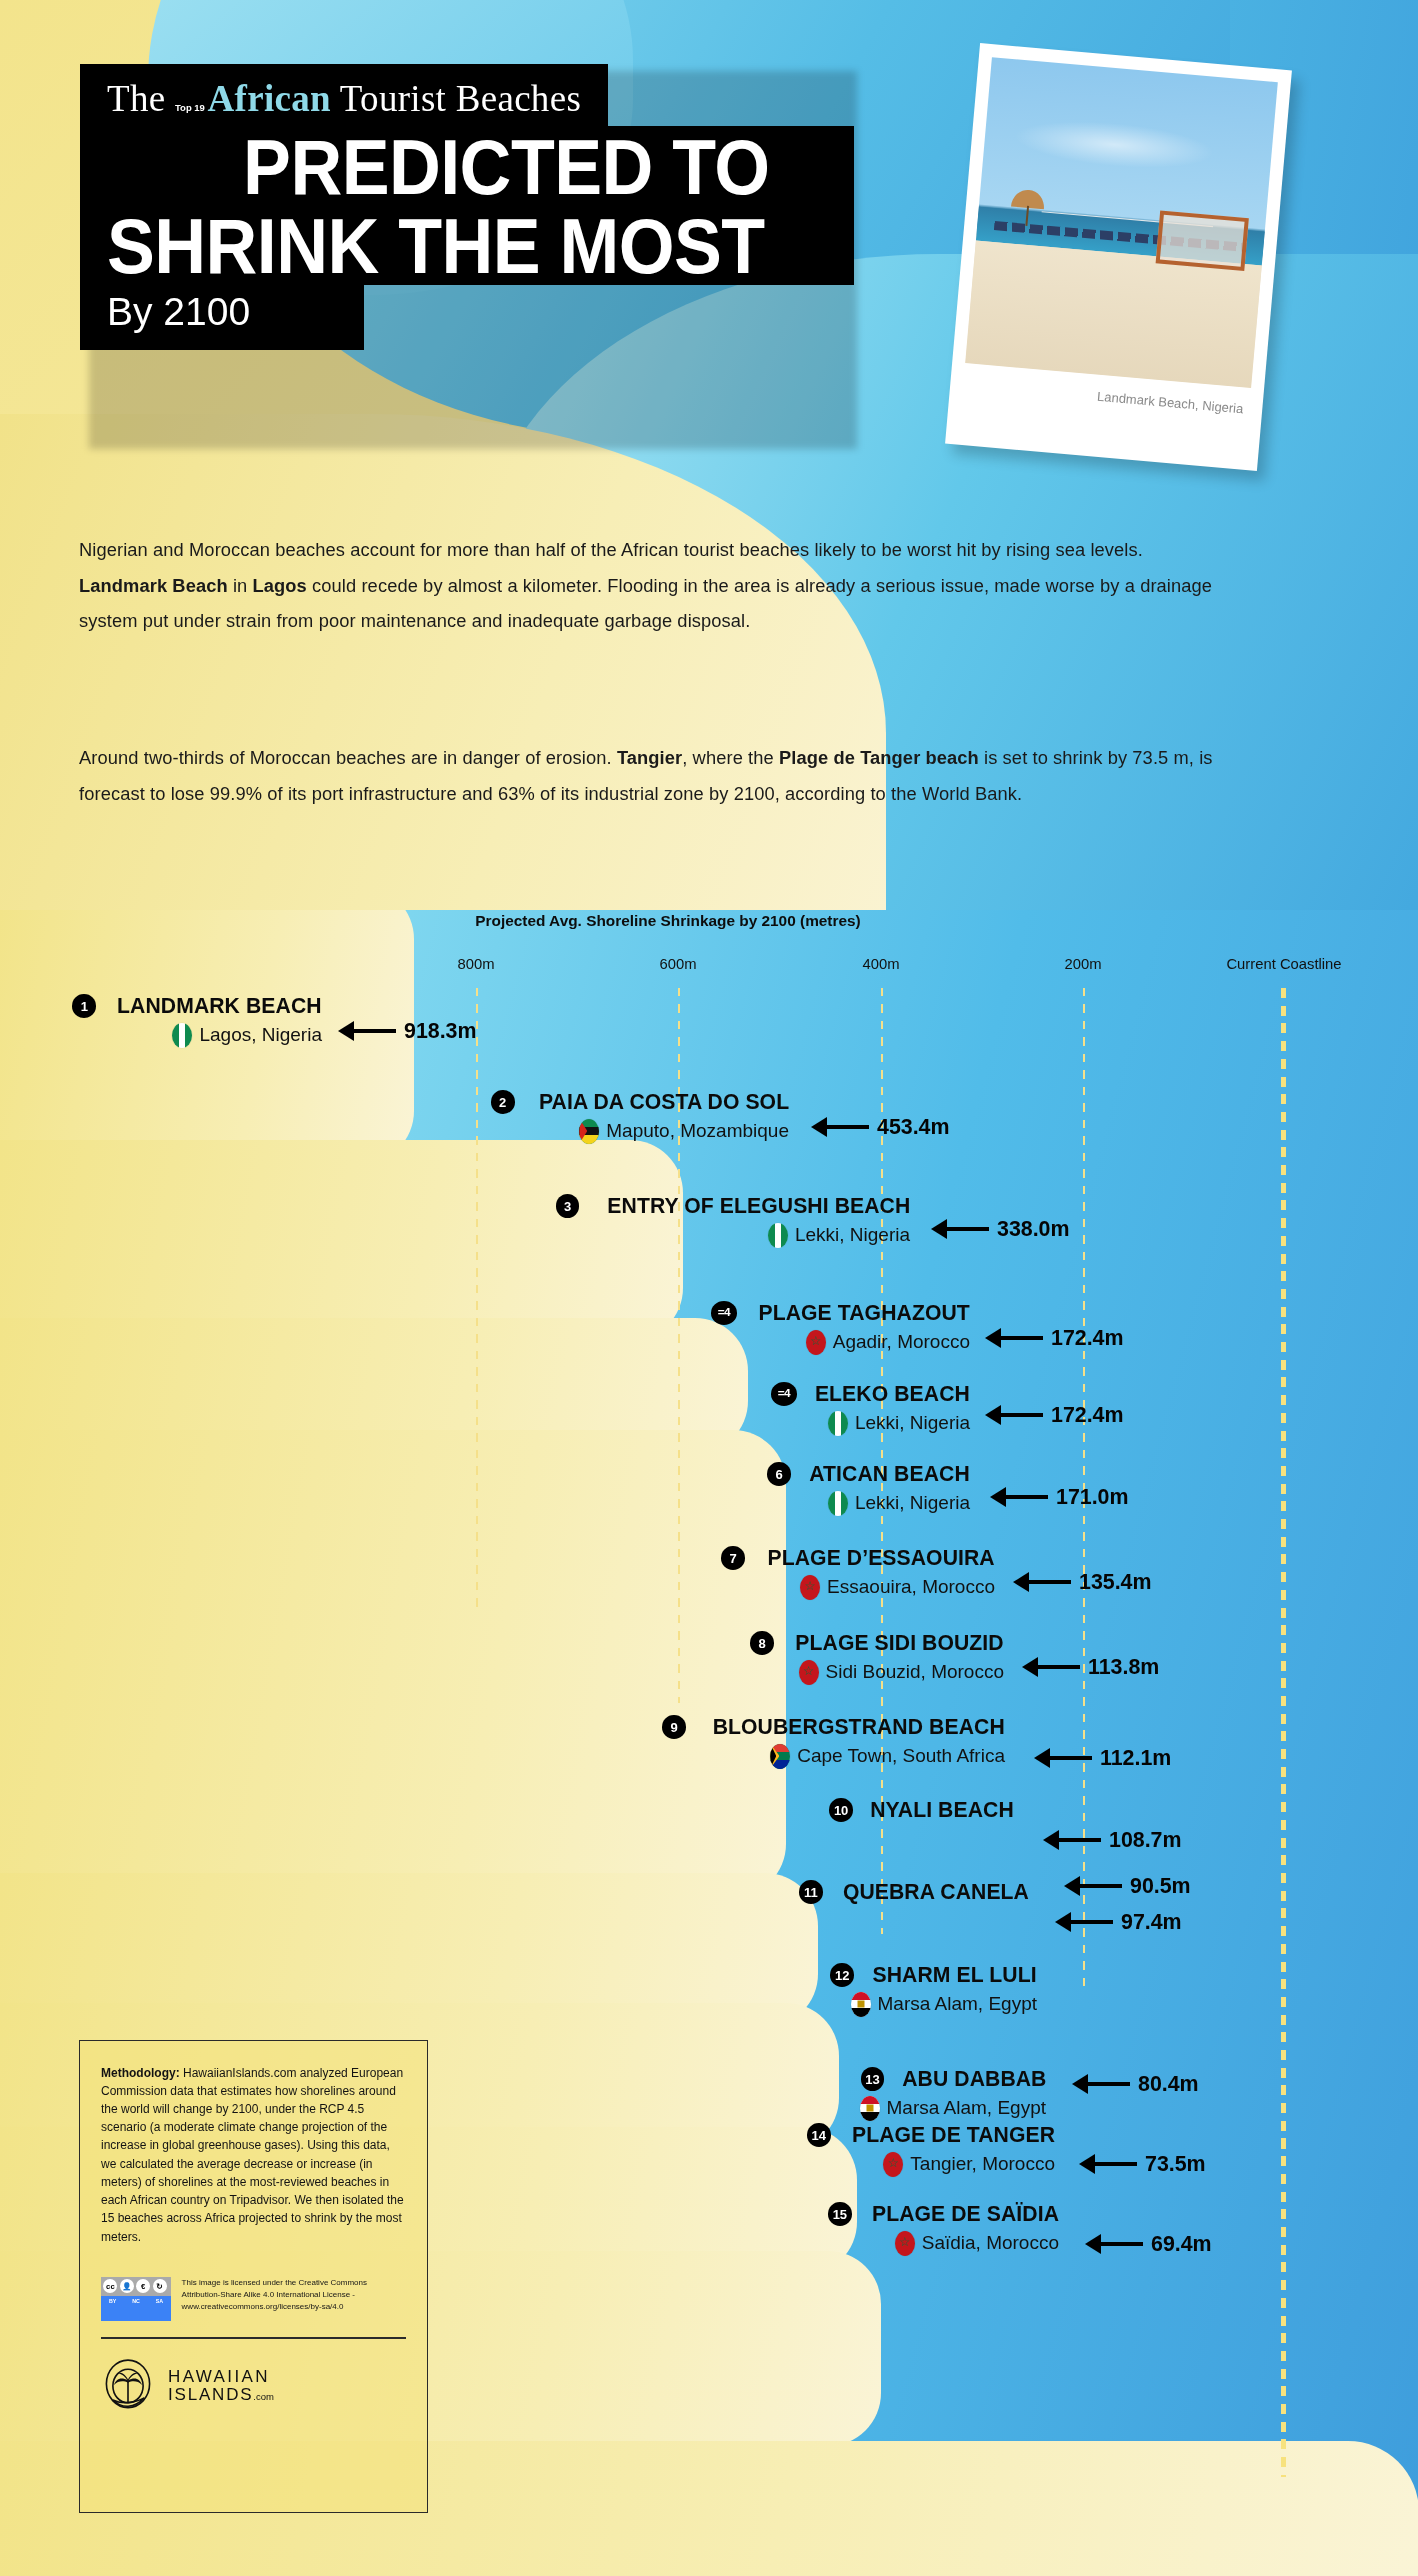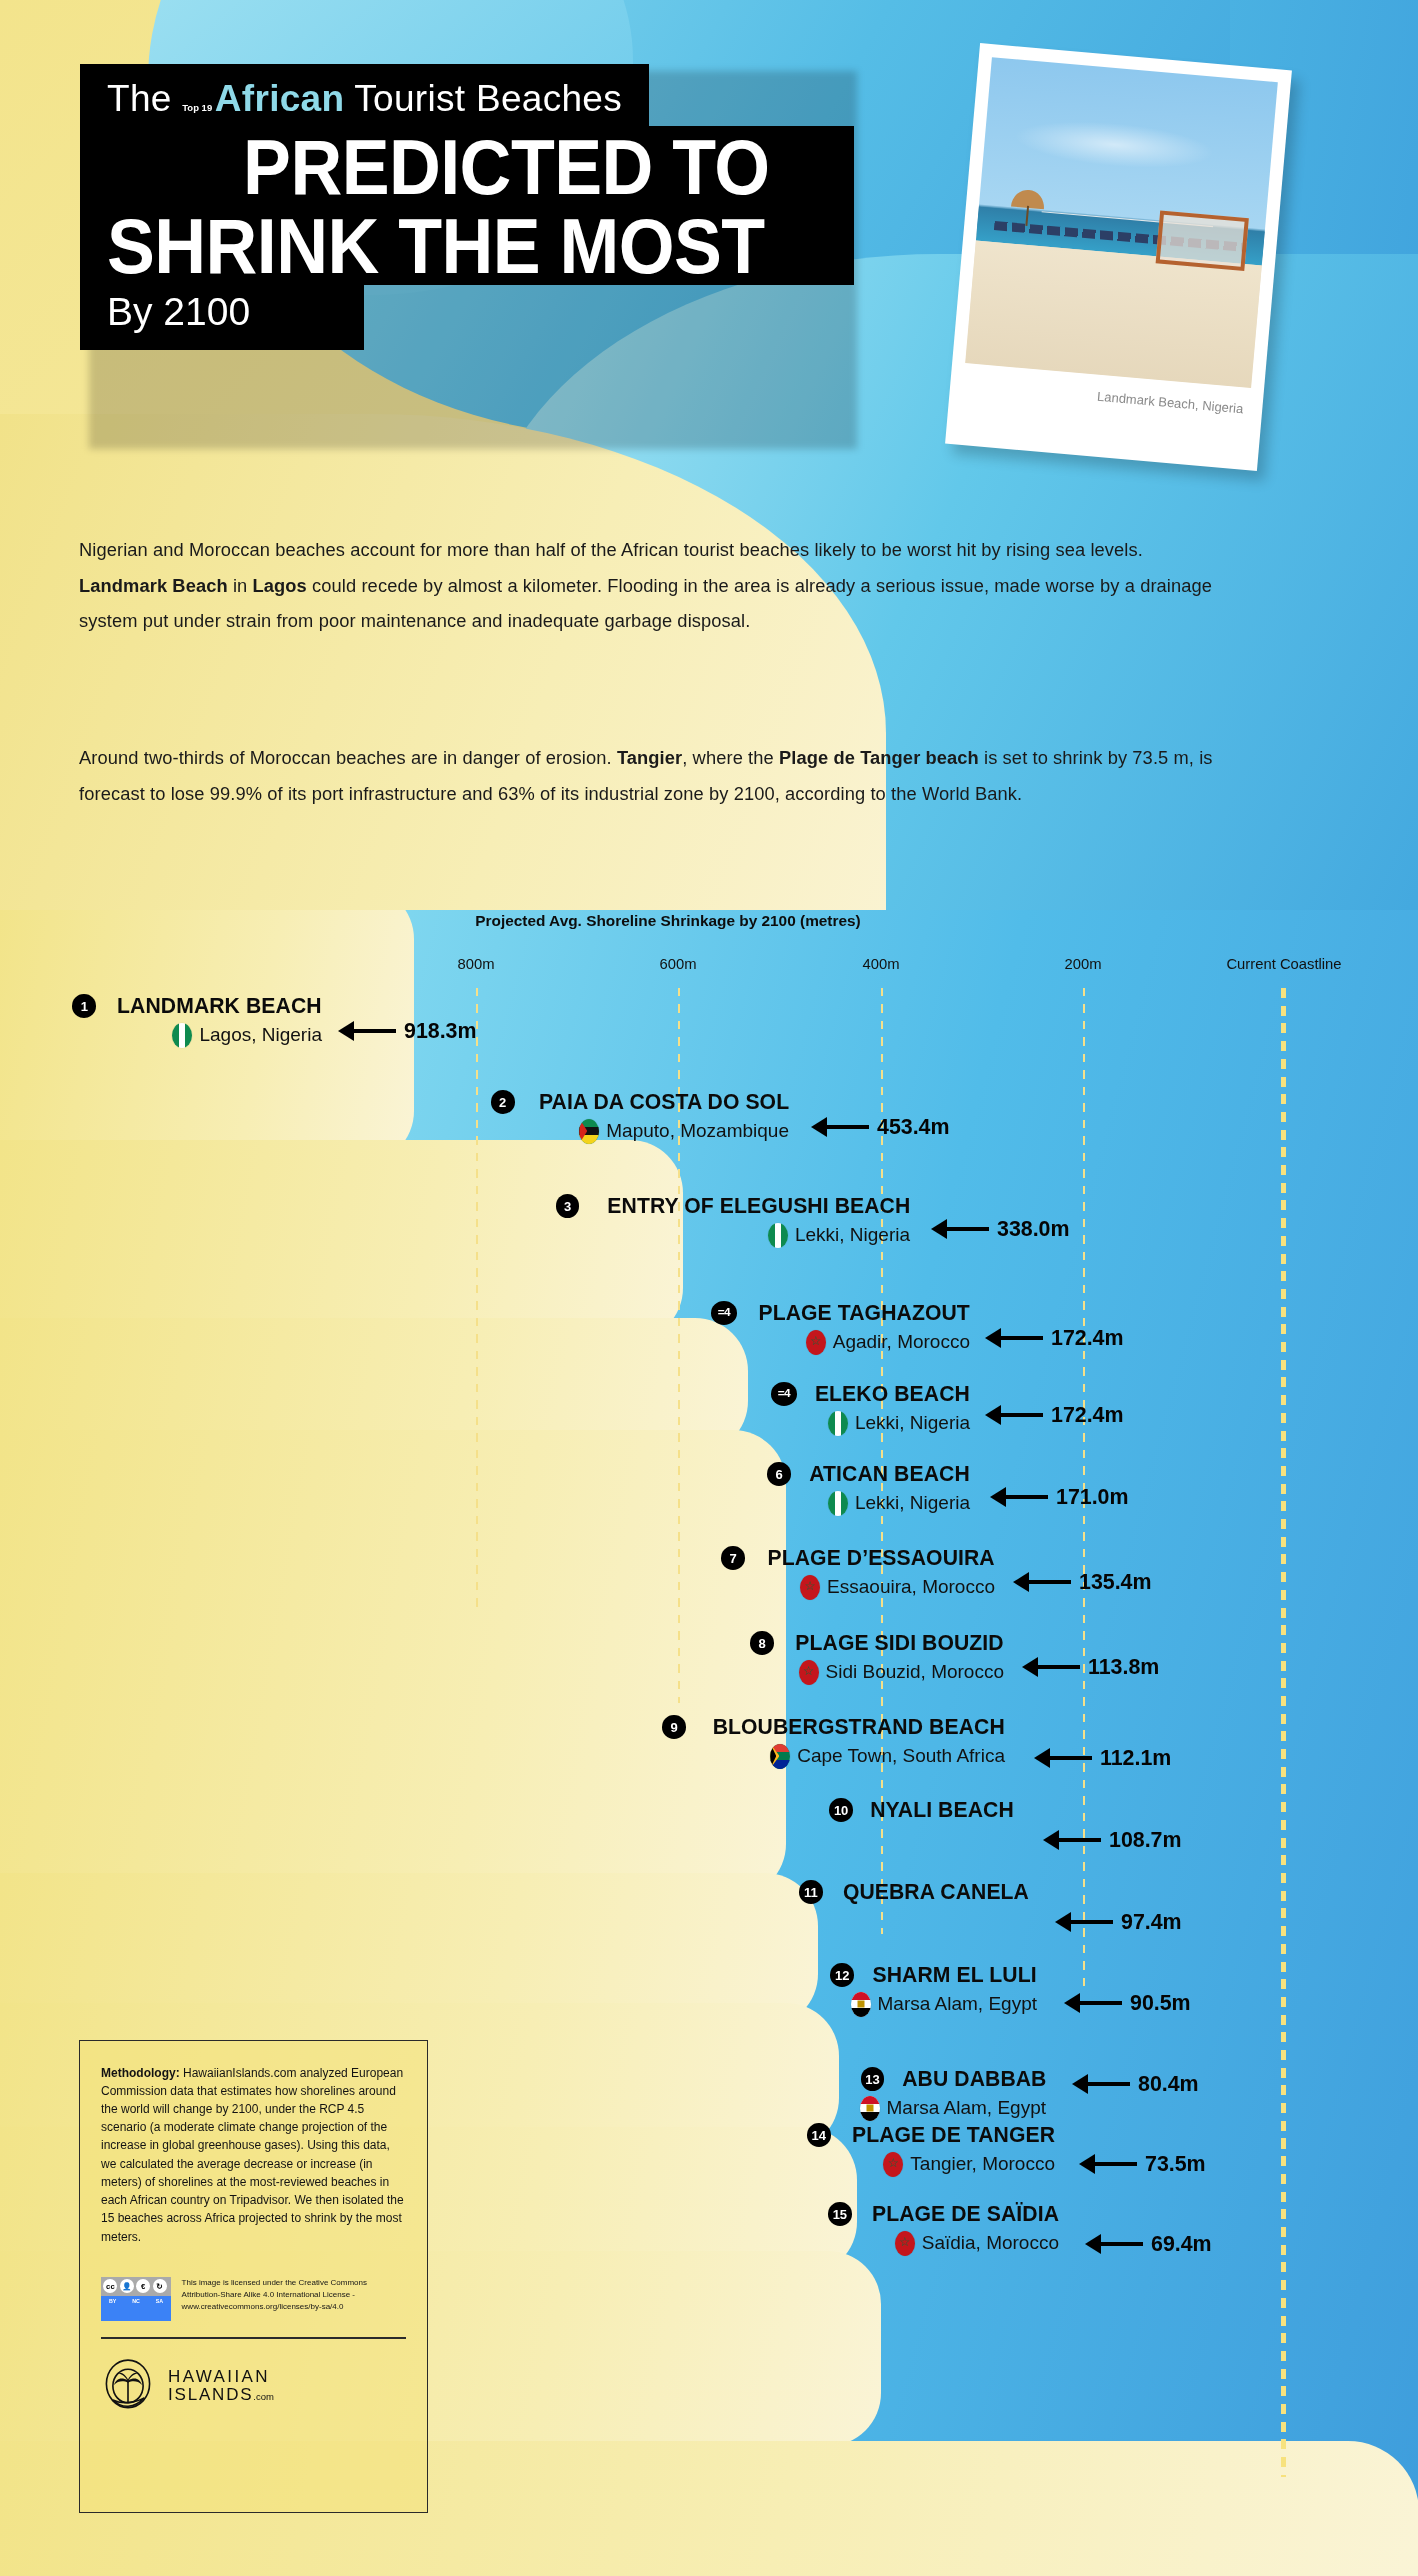--- a/index.html
+++ b/index.html
@@ -64,21 +64,21 @@
   }
 
   
   .title-shadow {
     position:absolute; left:89px; top:71px; width:768px; height:378px;
     background:rgba(0,0,0,.18); filter:blur(3.5px);
   }
   .title-block { position:absolute; left:80px; top:64px; z-index:6; }
   .tb-row { background:#000; display:inline-block; color:#fff; }
   .tb1 { padding:15.4px 27px 5.9px 27px; }
-  .tb1 span { font-size:37px; font-weight:400; letter-spacing:0.3px; line-height:1.1;}
+  .tb1 span { font-size:37px; font-weight:400; letter-spacing:0.3px; line-height:1.1;font-family:Liberation Serif, serif;}
   .tb1 b { font-weight:800; }
   .tb1 .hl { color:#8fd9e8; font-weight:800; }
   .tb2 { padding:3.5px 27px 0 27px; display:block; width:774px;text-align:right;}
   .tb2 span { font-size:78px; font-weight:900; letter-spacing:-0.6px; line-height:.98; display:block;
               transform:scaleX(.92); transform-origin:left center; }
   .tb3 { padding:2.4px 27px 0 27px; display:block; width:774px;}
   .tb3 span { font-size:78px; font-weight:900; letter-spacing:-0.6px; line-height:.98; display:block;
               transform:scaleX(.92); transform-origin:left center; }
   .tb4 { padding:7px 27px 17.7px 27px; display:block; width:284px; }
   .tb4 span { font-size:39px; font-weight:400; line-height:1.05; display:block; }
@@ -457,21 +457,21 @@
     </div>
     <div class="loc">
       <div class="flag f-eg">
           <span class="a"></span>
           <span class="c"></span>
           <span class="e"></span>
         </div>
       <div class="loctext">Marsa Alam, Egypt</div>
     </div>
   </div>
-  <div class="meas" style="top:1990px; left:1079px;">
+  <div class="meas" style="top:1873px; left:1079px;">
     <div class="arrow"></div>
     <div class="measval">90.5m</div>
   </div>
 
   <div class="row" style="top:2042px; left:384px; width:662px; text-align:right;margin-top:24px;">
     <div class="name">
       <div class="rank">13</div>
       <div class="beach">ABU DABBAB</div>
     </div>
     <div class="loc">

